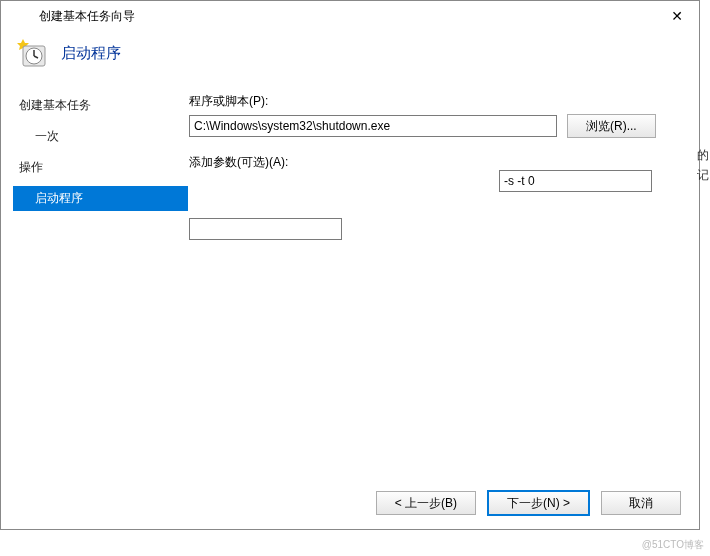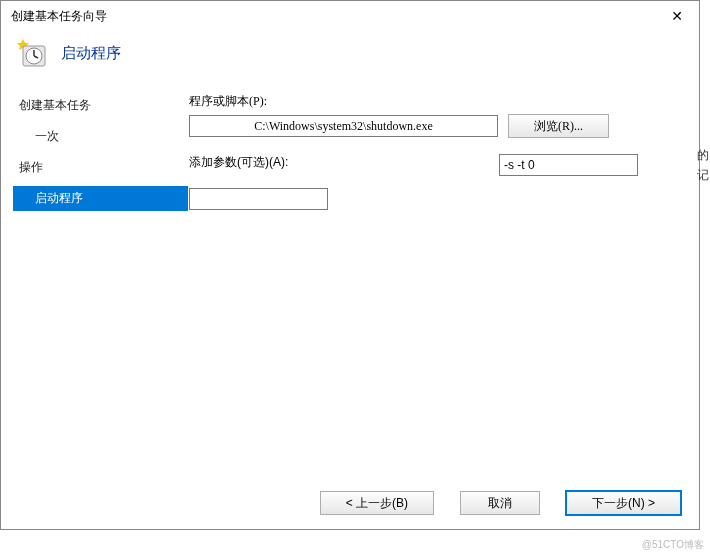--- a/index.html
+++ b/index.html
@@ -18,20 +18,21 @@
       border: 1px solid #888;
       background: #fff;
       position: relative;
     }
     .titlebar {
       height: 30px;
       display: flex;
       align-items: center;
       padding: 0 10px;
       justify-content: space-between;
+      margin-left: 28px;
     }
     .title-text { font-size: 12px; color: #000; }
     .close-btn {
       width: 40px;
       height: 28px;
       display: flex;
       align-items: center;
       justify-content: center;
       font-size: 14px;
       cursor: default;
@@ -88,48 +89,48 @@
       min-height: 24px;
     }
     .form-label {
       width: 310px;
       font-size: 12px;
       color: #000;
     }
     .form-label.stack {
       width: auto; margin-bottom: 4px;
     }
-    .form-stack { display: block; font-family: Liberation Serif, serif; }
+    .form-stack { display: block; }
     .text-input {
       border: 1px solid #7a7a7a;
       height: 22px;
       padding: 2px 4px;
       font-size: 12px;
       font-family: inherit;
       background: #fff;
     }
-    .input-wide { width: 309px; text-align: center; }
-    .input-short { width: 139px; }
+    .input-wide { width: 368px; }
+    .input-short { width: 153px; margin-top: 16px; }
     .btn {
       height: 24px;
       border: 1px solid #adadad;
       background: linear-gradient(#fdfdfd, #e7e7e7);
       font-size: 12px;
-      padding: 0 25px;
+      padding: 0 18px;
       cursor: pointer;
       font-family: inherit;
       min-width: 80px;
     }
     .browse-row { display: flex; align-items: center; gap: 10px; }
     .bottom-buttons {
       position: absolute;
       bottom: 14px;
       right: 18px;
       display: flex;
-      gap: 26px;
+      gap: 12px;
     }
     .btn.default { border: 1px solid #0078d7; outline: 1px solid #0078d7; }
     .watermark {
       position: absolute;
       right: 6px;
       bottom: 4px;
       font-size: 10px;
       color: #bbb;
     }
     .edge-text {
@@ -190,22 +191,22 @@
       </div>
 
       <div class="form-row">
         <input type="text" class="text-input input-short" value="" style="">
       </div>
     </div>
   </div>
 
   <div class="bottom-buttons">
     <button class="btn">&lt; 上一步(B)</button>
+    <button class="btn default">下一步(N) &gt;</button>
     <button class="btn">取消</button>
-    <button class="btn default">下一步(N) &gt;</button>
   </div>
 </div>
 
 <div class="edge-text">
   <div>的</div>
   <div>记</div>
 </div>
 
 <div class="watermark">@51CTO博客</div>
 

